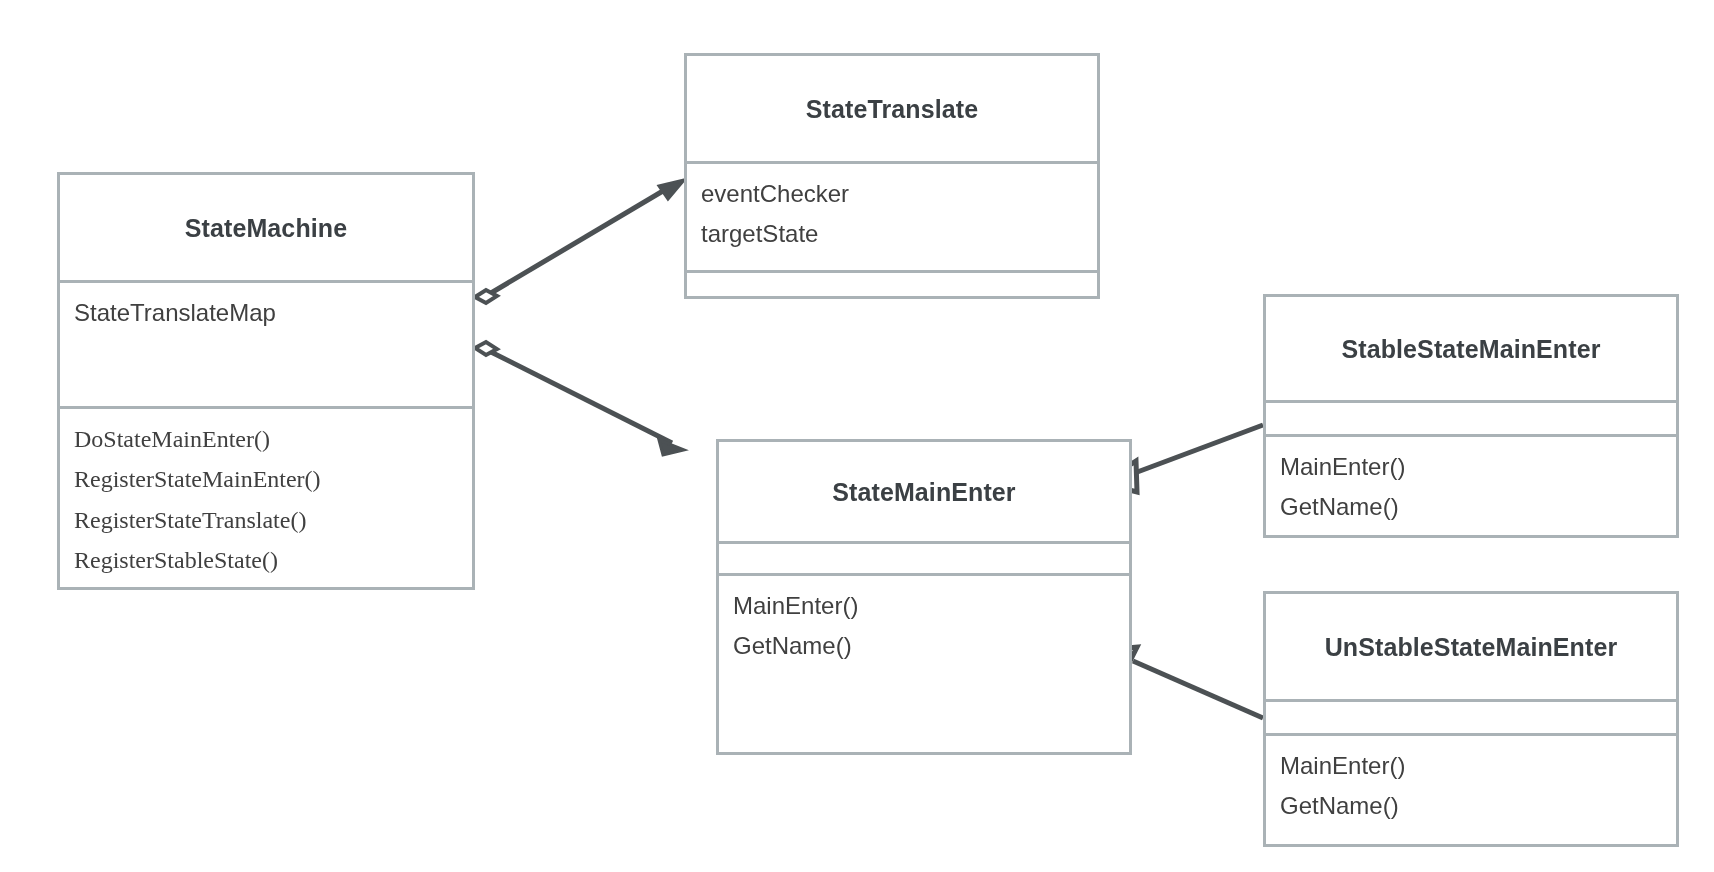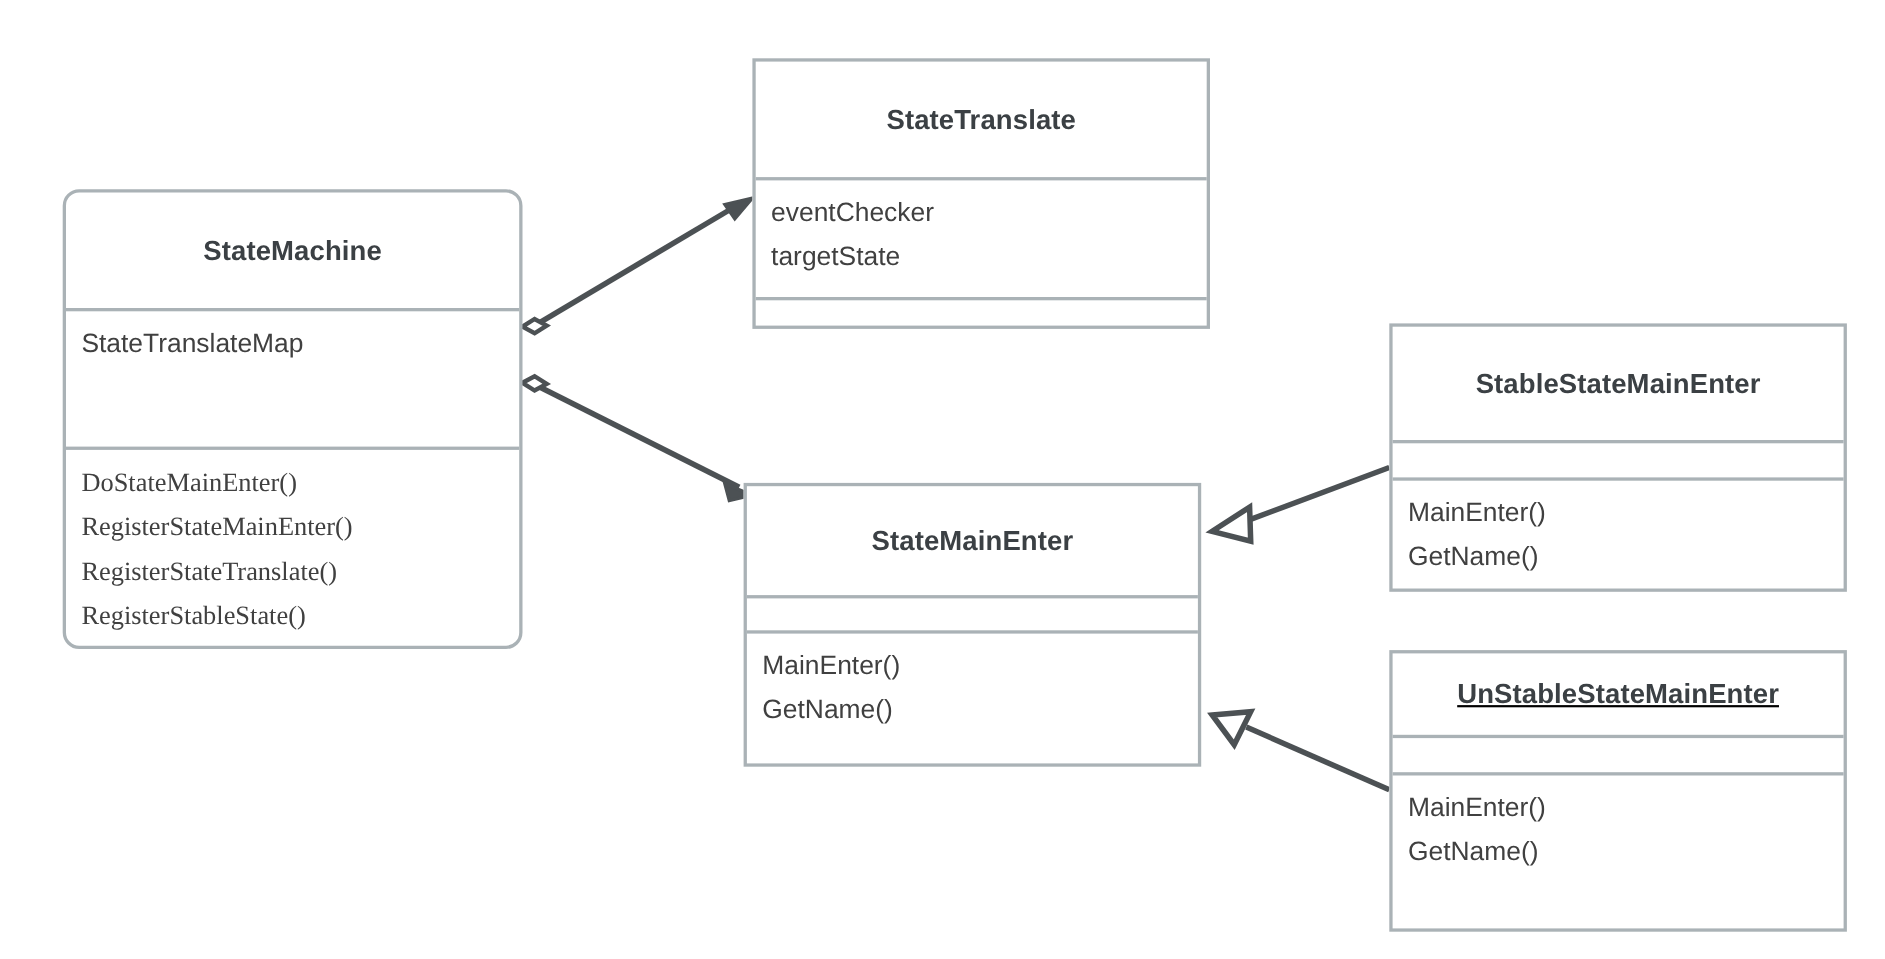--- a/index.html
+++ b/index.html
@@ -62,42 +62,42 @@
   .member {
     font-size: 24px;
     color: #404040;
     line-height: 1.68;
     white-space: nowrap;
   }
   .c-empty {
   }
 
   
-  #box-state-machine        { left: 57px;   top: 172px; width: 418px; height: 418px; border-radius: 15px; }
+  #box-state-machine        { left: 57px;   top: 172px; width: 418px; height: 418px; }
   #box-state-machine .c-title   { height: 106px; }
   #box-state-machine .c-attrs   { height: 127px; }
   #box-state-machine .c-methods { flex: 1 1 auto; font-family: Liberation Serif, serif; }
 
   #box-state-translate      { left: 684px;  top: 53px;  width: 416px; height: 246px; }
   #box-state-translate .c-title  { height: 105px; }
   #box-state-translate .c-attrs  { height: 109px; }
   #box-state-translate .c-methods{ flex: 1 1 auto; }
 
-  #box-state-main-enter     { left: 676px;  top: 439px; width: 416px; height: 258px; }
+  #box-state-main-enter     { left: 716px;  top: 439px; width: 416px; height: 316px; }
   #box-state-main-enter .c-title  { height: 99px; }
   #box-state-main-enter .c-attrs  { height: 32px; }
   #box-state-main-enter .c-methods{ flex: 1 1 auto; }
 
   #box-stable-state         { left: 1263px; top: 294px; width: 416px; height: 244px; justify-content: center; }
   #box-stable-state .c-title   { height: 104px; }
   #box-stable-state .c-attrs   { height: 34px; }
   #box-stable-state .c-methods { flex: 1 1 auto; }
 
   #box-unstable-state       { left: 1263px; top: 591px; width: 416px; height: 256px; }
-  #box-unstable-state .c-title   { height: 74px; text-decoration: underline; }
+  #box-unstable-state .c-title   { height: 105px; }
   #box-unstable-state .c-attrs   { height: 34px; }
   #box-unstable-state .c-methods { flex: 1 1 auto; }
 </style>
 </head>
 <body>
 
 <div id="canvas">
 
   <svg class="connector-layer" viewBox="0 0 1714 872" width="1714" height="872" xmlns="http://www.w3.org/2000/svg">
 

